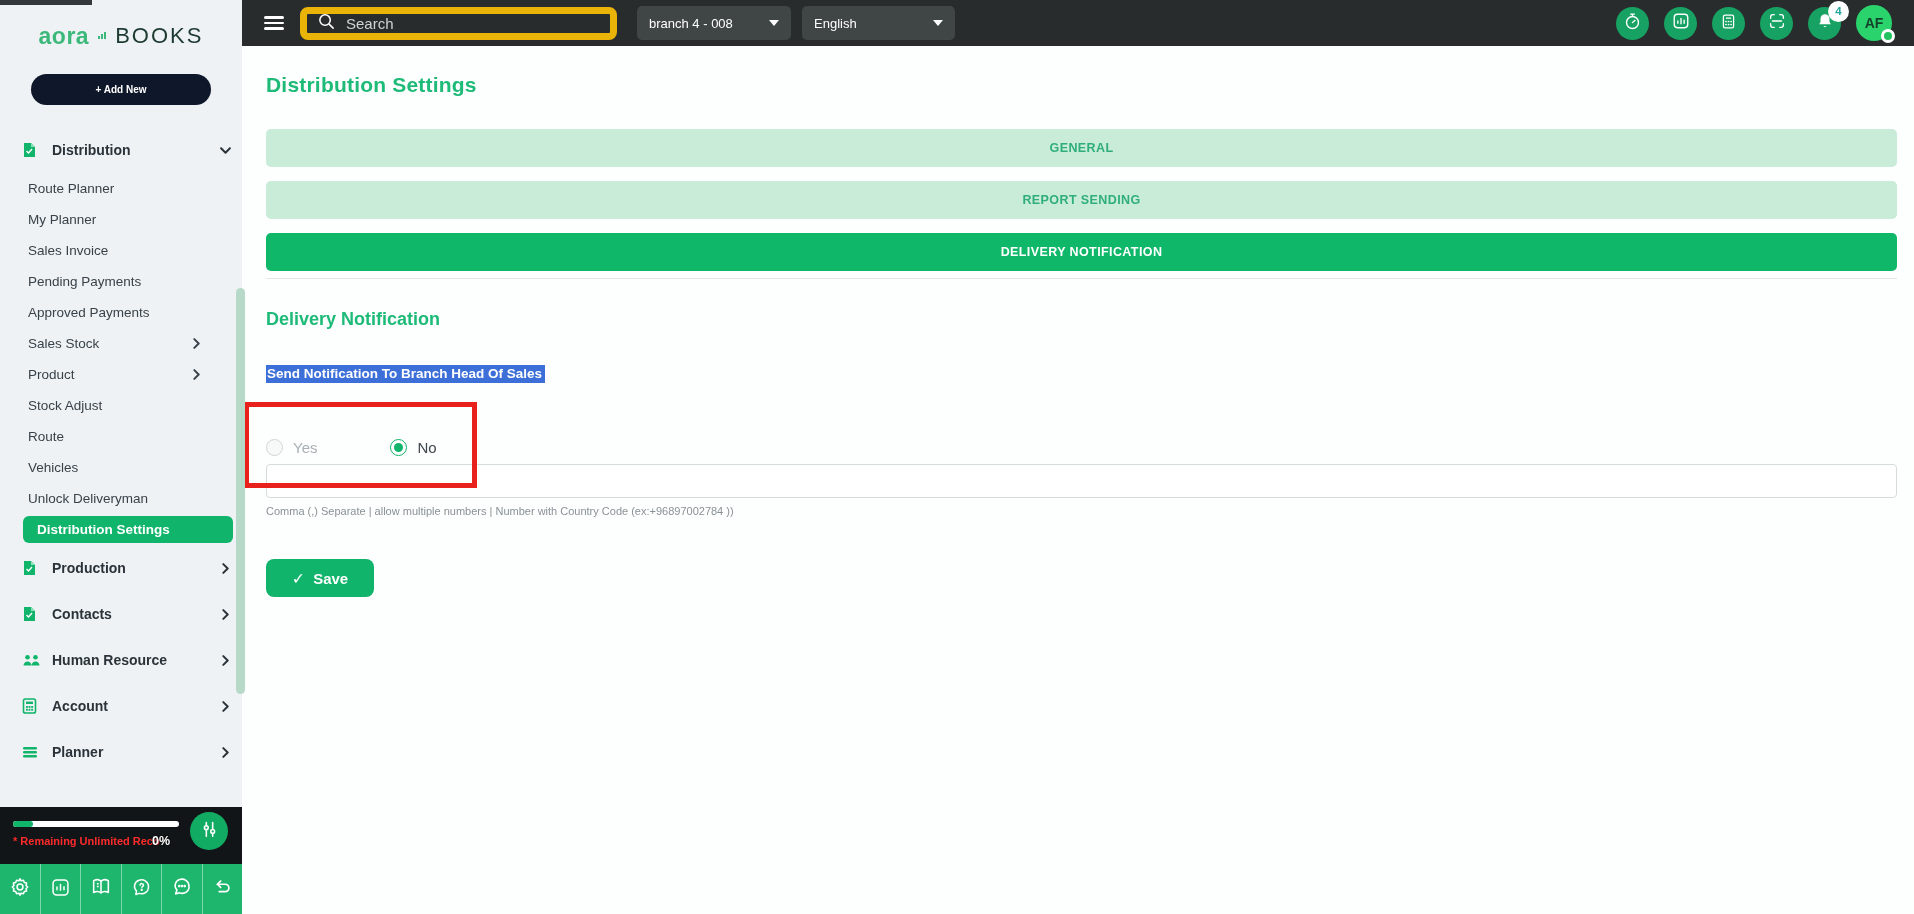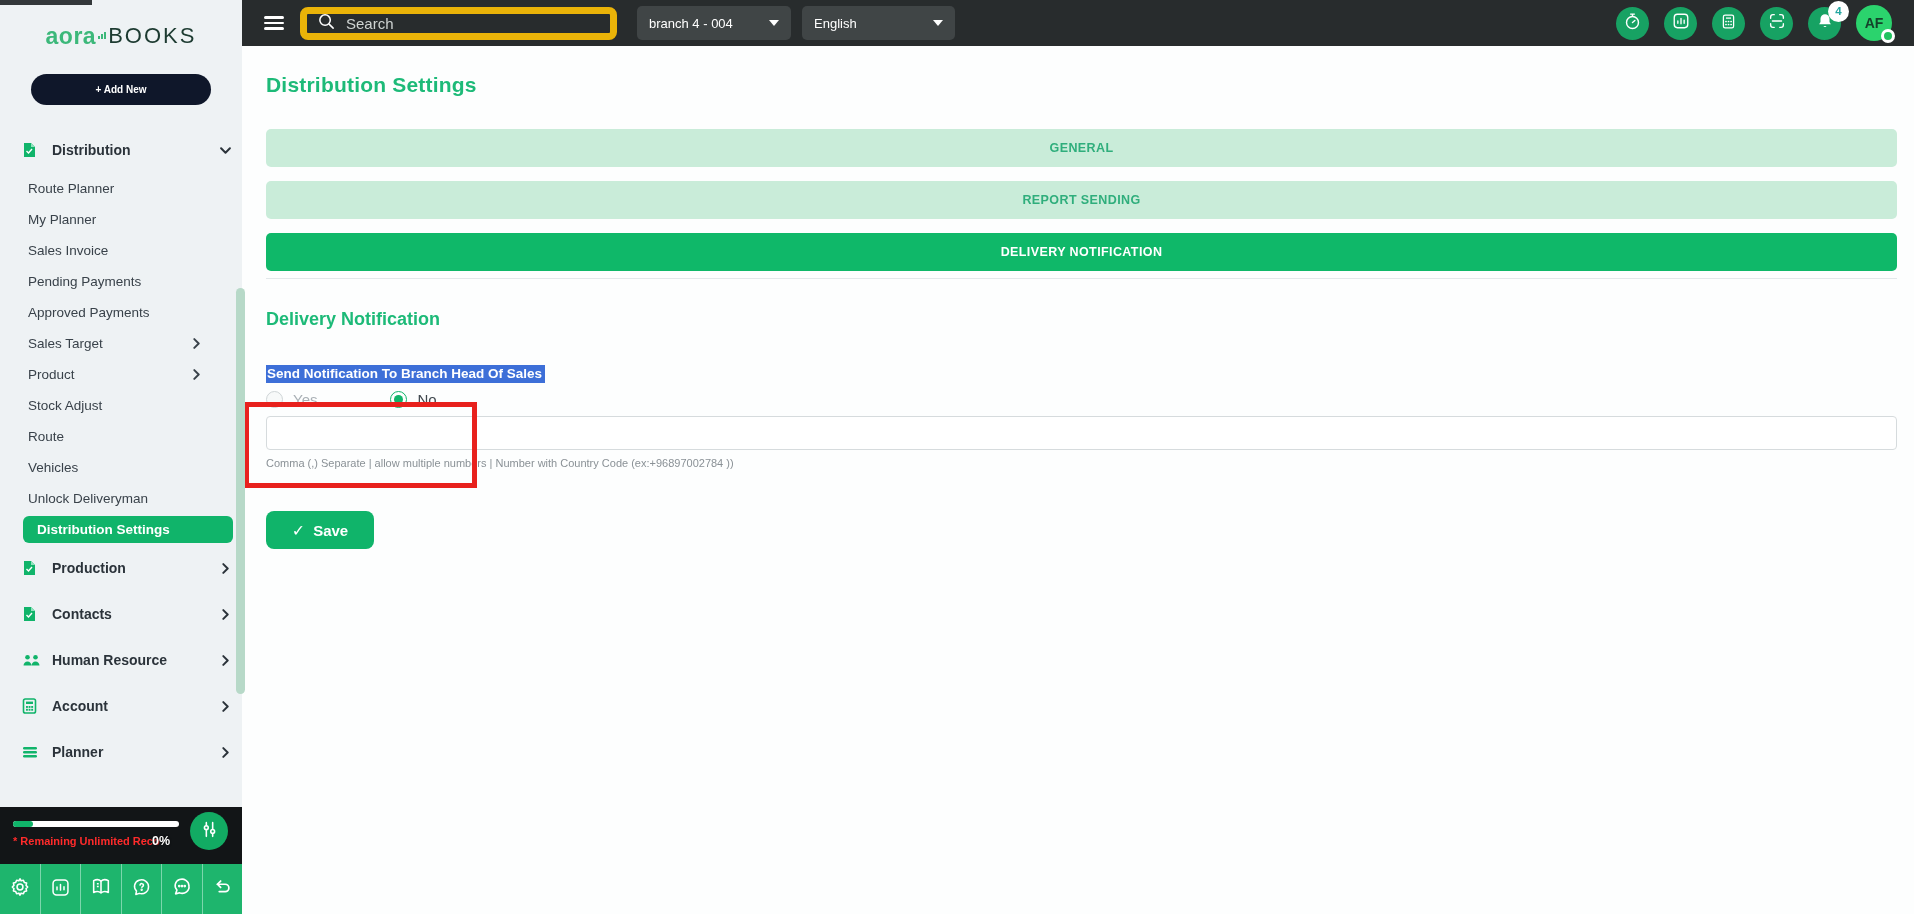--- a/index.html
+++ b/index.html
@@ -2,21 +2,21 @@
 <html><head>
 <meta charset="utf-8">
 <style>
   * { margin:0; padding:0; box-sizing:border-box; }
   html,body { width:1914px; height:914px; overflow:hidden; }
   body { font-family:"Liberation Sans", sans-serif; background:#fff; position:relative; }
 
   
   .sidebar { position:absolute; left:0; top:0; width:242px; height:914px; background:#eef2f4; z-index:2; }
   .corner-notch { position:absolute; left:0; top:0; width:92px; height:5px; background:#33383a; }
-  .logo { height:62px; display:flex; align-items:center; justify-content:center; gap:1px; padding-top:10px; }
+  .logo { height:62px; display:flex; align-items:center; justify-content:center; gap:8px; padding-top:10px; }
   .logo .p1 { color:#3cb87a; font-size:23px; font-weight:600; letter-spacing:.5px; }
   .logo .bars { display:flex; align-items:flex-end; gap:1px; margin:0 1px 2px 1px; }
   .logo .bars i { display:block; width:2px; background:#3cb87a; }
   .logo .p2 { color:#1d3b31; font-size:22px; font-weight:500; letter-spacing:2px; }
   .add-new { display:block; margin:12px auto 8px; width:180px; height:31px; border:none; border-radius:16px;
              background:#0f172a; color:#fff; font-size:10px; font-weight:600; font-family:inherit; cursor:pointer; }
   .nav { margin-top:22px; }
   .nav-section { height:46px; display:flex; align-items:center; padding:0 11px 0 22px; cursor:pointer; }
   .nav-section .sec-ic { width:20px; display:flex; }
   .nav-section .sec-label { margin-left:10px; font-size:14px; font-weight:700; color:#2b333a; flex:1; }
@@ -67,21 +67,21 @@
   .content { position:absolute; left:242px; top:46px; right:0; bottom:0; background:#fdfefe; padding:27px 17px 0 24px; }
   .page-title { color:#1dba78; font-size:21px; font-weight:700; letter-spacing:.2px; }
   .tabs { display:flex; gap:14px; margin-top:32px;flex-direction:column; }
   .tab { height:38px; display:flex; align-items:center; justify-content:center; padding:0 30px; border-radius:5px;
          background:#c9ecd9; color:#2fae7c; font-size:12.5px; font-weight:700; letter-spacing:.4px; cursor:pointer; }
   .tab.active { background:#0fb869; color:#fff; padding:0 36px; }
   .tabs-divider { height:1px; background:#e2e8ea; margin-top:7px; }
   .section-title { color:#1dba78; font-size:18px; font-weight:700; margin-top:30px; }
   .notify-label { display:inline-block; margin-top:35px; background:#3d6fd8; color:#fff; font-size:13.5px; font-weight:700; padding:1px 3px 2px 1px; }
   .radio-row { display:flex; align-items:center; margin-top:8px; }
-  .radio-opt { display:flex; align-items:flex-end; cursor:pointer; }
+  .radio-opt { display:flex; align-items:flex-end; cursor:pointer;margin-top:48px; }
   .radio-circle { width:17px; height:17px; border-radius:50%; border:1.5px solid #cfd5d7; background:#f7f9f9; display:flex; align-items:center; justify-content:center; }
   .radio-circle.checked { border:1.8px solid #10b46a; background:#fff; }
   .radio-circle.checked i { display:block; width:9px; height:9px; border-radius:50%; background:#10b46a; }
   .radio-opt .r-label { margin-left:10px; font-size:15px; }
   .radio-opt.off .r-label { color:#a9b0b5; }
   .radio-opt.on  .r-label { color:#3f474d; }
   .radio-opt + .radio-opt { margin-left:73px; }
   .field-label-row { display:flex; align-items:center; margin-top:25px; gap:8px; }
   .field-label { font-size:13.5px; font-weight:700; color:#2b333a; }
   .info-icon { width:15px; height:15px; border-radius:50%; background:#1b1f22; color:#fff; font-size:10px; font-weight:700;
@@ -138,21 +138,21 @@
       <div class="nav-sub">
         <span class="sub-label">Sales Invoice</span>
       </div>
       <div class="nav-sub">
         <span class="sub-label">Pending Payments</span>
       </div>
       <div class="nav-sub">
         <span class="sub-label">Approved Payments</span>
       </div>
       <div class="nav-sub">
-        <span class="sub-label">Sales Target</span>
+        <span class="sub-label">Sales Stock</span>
         <span class="sub-chev">
           <svg width="11" height="11" viewBox="0 0 10 10" style="transform:rotate(0deg)">
             <path d="M3 1l4 4-4 4" fill="none" stroke="currentColor" stroke-width="1.8" stroke-linecap="round" stroke-linejoin="round"></path>
           </svg>
         </span>
       </div>
       <div class="nav-sub">
         <span class="sub-label">Product</span>
         <span class="sub-chev">
           <svg width="11" height="11" viewBox="0 0 10 10" style="transform:rotate(0deg)">
@@ -345,21 +345,21 @@
     <span>
       <svg width="19" height="19" viewBox="0 0 20 20" fill="none" stroke="#fff" stroke-width="1.6" stroke-linecap="round">
         <circle cx="8.5" cy="8.5" r="5.5"></circle>
           <path d="M13 13l4 4"></path>
       </svg>
     </span>
     <input type="text" placeholder="Search" style="">
   </div>
 
   <div class="tb-select tb-branch">
-    <span>branch 4 - 004</span>
+    <span>branch 4 - 008</span>
     <span class="caret"></span>
   </div>
   <div class="tb-select tb-lang">
     <span>English</span>
     <span class="caret"></span>
   </div>
 
   <div class="tb-right">
     <div class="tb-circle">
       <span>

